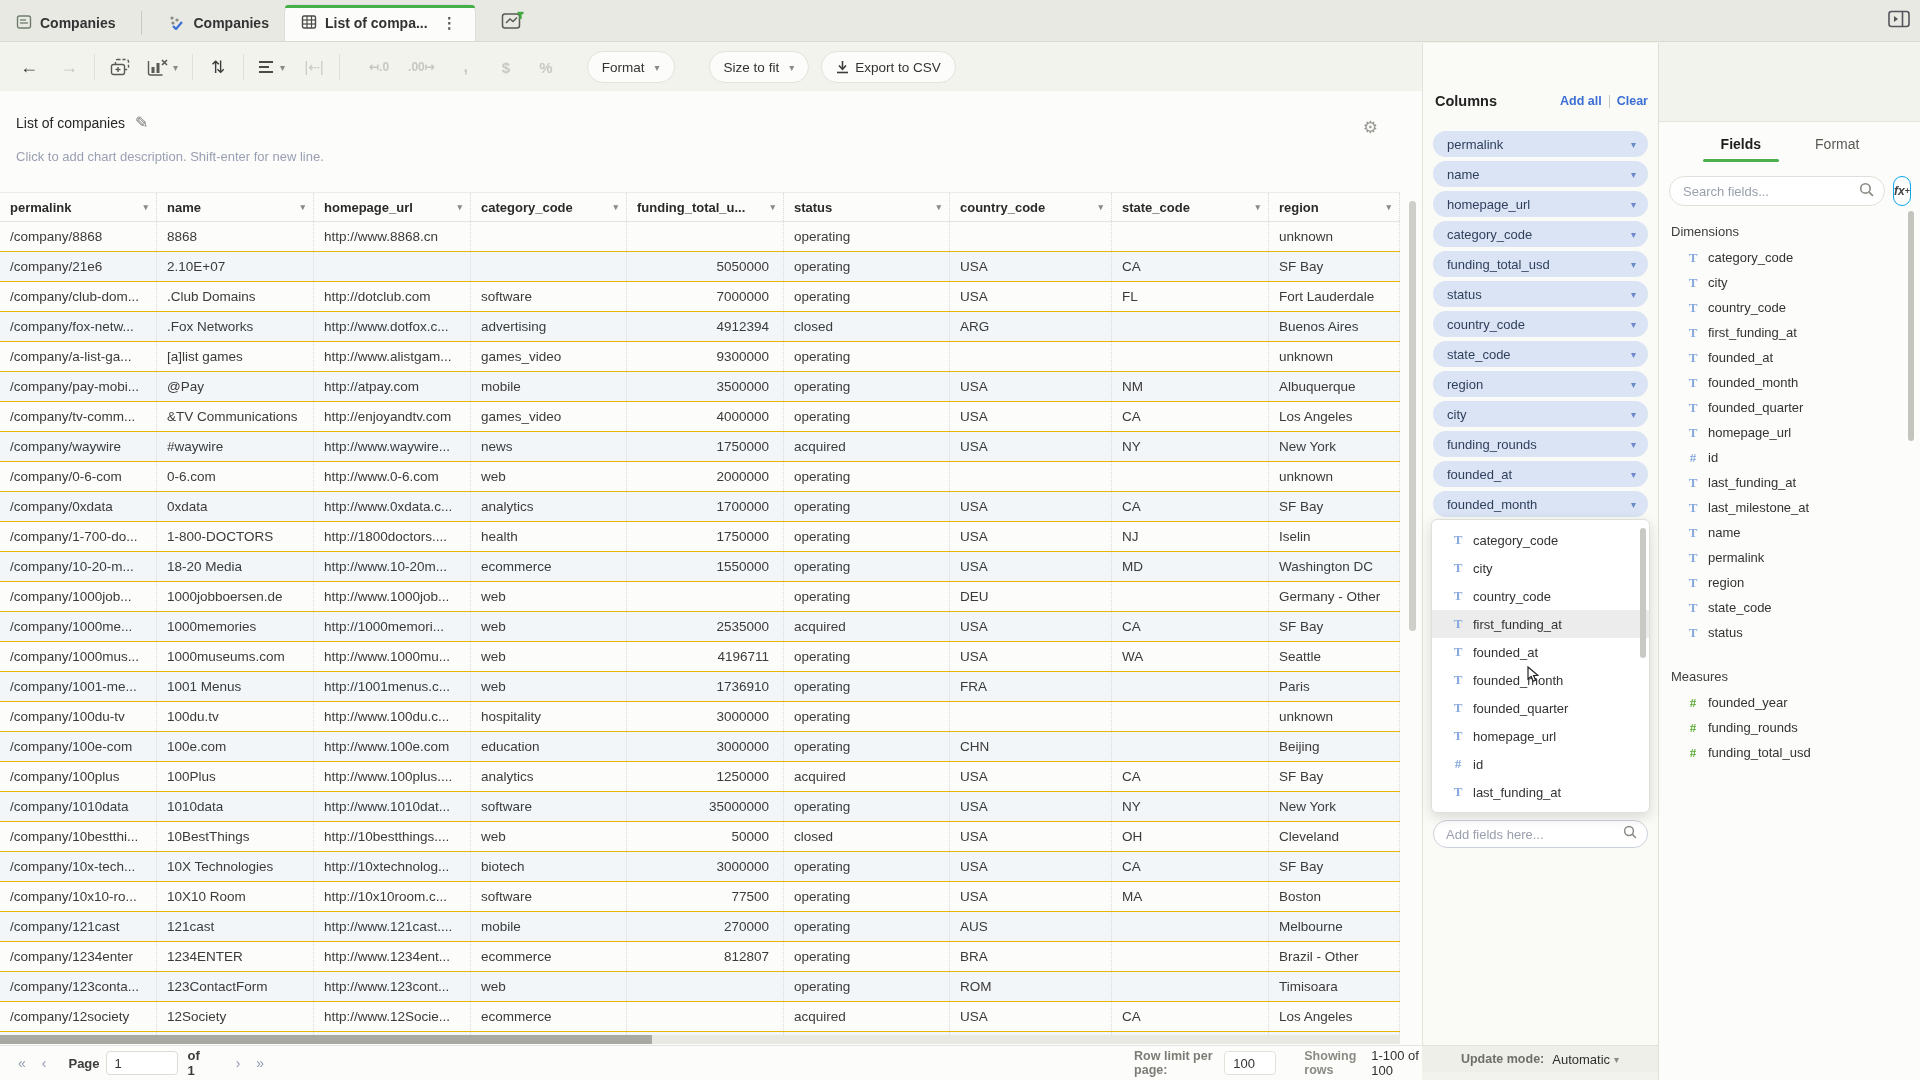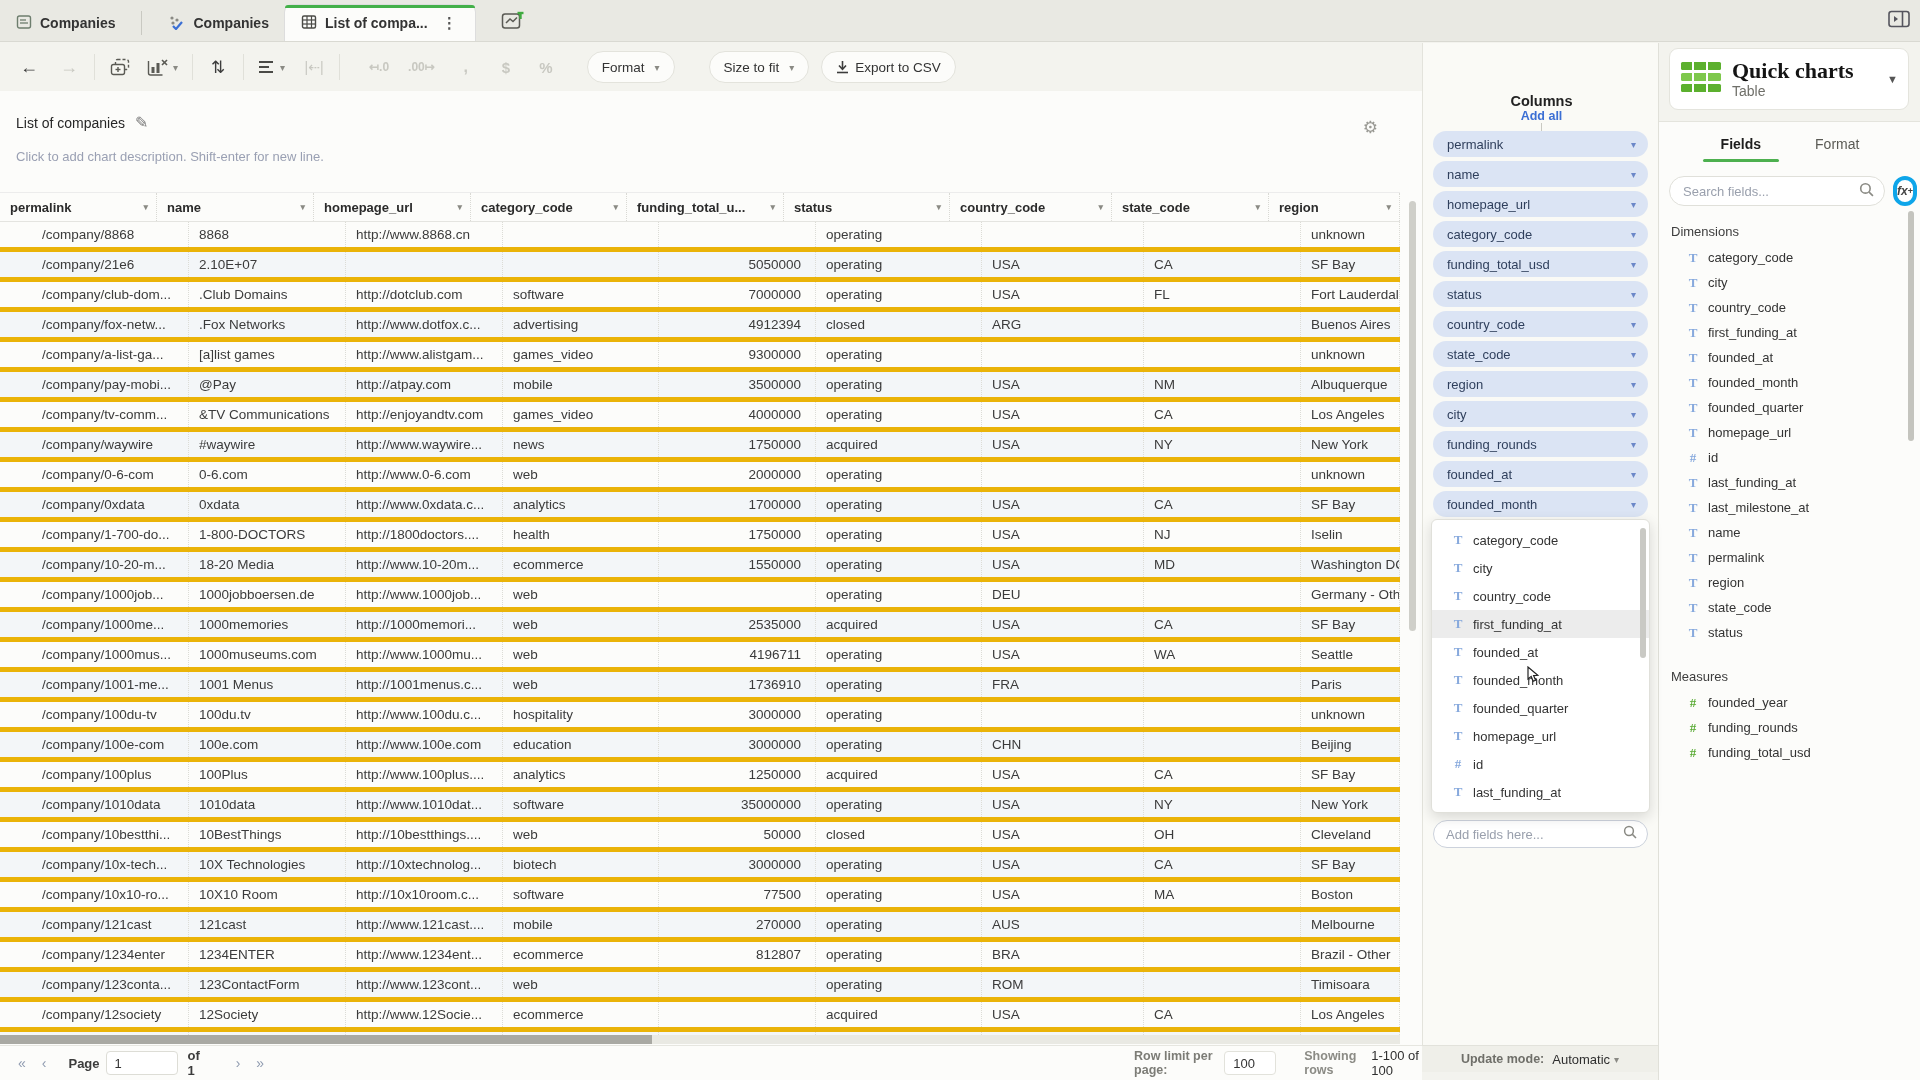--- a/index.html
+++ b/index.html
@@ -34,21 +34,21 @@
   .pencil { color:#777; font-size:16px; }
   .chart-desc { position:absolute; left:16px; top:58px; font-size:13px; color:#9aa0b3; }
   .gear { position:absolute; right:44px; top:26px; color:#9a9a94; font-size:17px; }
 
   
   .tablewrap { position:absolute; left:0; top:101px; width:1400px; height:843px; overflow:hidden; }
   .thead, .trow { display:grid; grid-template-columns:157px 157px 157px 156px 157px 166px 162px 157px 1fr; }
   .thead { height:30px; border-top:1px solid #ececec; border-bottom:1px solid #e4e4e0; }
   .hcell { display:flex; align-items:center; justify-content:space-between; padding:0 8px 0 10px; font-size:13px; font-weight:700; color:#2b2b2b; border-right:1px dotted #d9d9d4; overflow:hidden; white-space:nowrap; }
   .hcell .hcaret { font-size:9px; color:#8a8a84; }
-  .trow { height:30px; border-bottom:5px solid #eab308;padding-left:32px; }
+  .trow { height:30px; border-bottom:1px solid #eab308; }
   .trow:nth-child(even) { background:#f3f6f8; }
   .tcell { padding:0 10px; font-size:13.5px; color:#3b3b3b; display:flex; align-items:center; border-right:1px dotted #dcdcd6; overflow:hidden; white-space:nowrap; }
   .tcell.num { justify-content:flex-end; padding-right:14px; }
 
   
   .vscroll-track { position:absolute; right:6px; top:101px; width:8px; height:840px; }
   .vscroll-thumb { position:absolute; right:6px; top:110px; width:7px; height:430px; background:#cfcfc9; border-radius:4px; }
   .hscroll-track { position:absolute; left:0; top:944px; width:1400px; height:9px; background:#e9e9e3; }
   .hscroll-thumb { position:absolute; left:0; top:944px; width:652px; height:9px; background:#a9a9a3; }
 
@@ -61,21 +61,21 @@
   .rl-label { margin-left:862px; color:#7c7c76; font-weight:700; font-size:12.5px; }
   .rl-input { width:52px; height:24px; border:1px solid #e2e2db; border-radius:4px; background:#fff; padding:0 8px; margin-left:10px; font-size:13px; color:#333; font-family:inherit; }
   .showing-label { margin-left:28px; color:#8b8b85; font-weight:700; font-size:12.5px; }
   .showing-val { margin-left:8px; color:#2f2f2f; font-size:13px; }
   .update-footer { position:absolute; left:1422px; top:1045px; width:236px; height:27px; background:#efefe9; border-top:1px solid #e2e2db; display:flex; align-items:center; justify-content:center; gap:8px; font-size:13px; }
   .um-label { color:#6f6f69; font-weight:700; font-size:12.5px; }
   .um-value { color:#2f2f2f; }
 
   
   .colpanel { position:absolute; left:1422px; top:43px; width:236px; height:1002px; background:#fafaf6; border-left:1px solid #e3e3dc; }
-  .colhead { position:absolute; left:12px; right:10px; top:50px; display:flex; align-items:center;flex-direction:column; }
+  .colhead { position:absolute; left:12px; right:10px; top:50px; display:flex; align-items:center; }
   .colhead .t { font-size:14.5px; font-weight:700; color:#222; flex:1; }
   .bluelink { color:#3b6fd4; font-size:12.5px; font-weight:700; }
   .linksep { width:1px; height:13px; background:#c9c9c2; margin:0 7px; }
   .chips { position:absolute; left:10px; right:10px; top:88px; display:flex; flex-direction:column; gap:4px; }
   .chip { height:26px; border-radius:13px; background:#dbe4f4; display:flex; align-items:center; padding:0 12px 0 14px; font-size:13px; color:#2f3f5c; }
   .chip .lbl { flex:1; overflow:hidden; white-space:nowrap; }
   .chip .ccaret { color:#6b87c8; font-size:10px; }
 
   .fielddrop { position:absolute; left:8px; right:8px; top:476px; height:294px; background:#fff; border:1px solid #e0e0da; border-radius:6px; box-shadow:0 4px 14px rgba(0,0,0,.14); z-index:5; padding:6px 0; overflow:hidden; }
   .ditem { height:28px; display:flex; align-items:center; gap:9px; padding:0 14px 0 20px; font-size:13px; color:#333; }
@@ -95,21 +95,21 @@
   .qsub { font-size:14px; color:#6f6f69; margin-top:1px; }
   .qcaret { margin-left:auto; color:#555; font-size:11px; }
   .qbody { position:absolute; left:0; top:78px; width:262px; height:959px; background:#fcfcfa; border-top:1px solid #e4e4dd; }
   .qtabs { display:flex; justify-content:center; gap:54px; padding-top:14px; border-bottom:1px solid #ececе6; border-bottom:1px solid #ececе6; }
   .qtab { font-size:14px; color:#5a5a54; padding-bottom:10px; position:relative; }
   .qtab.active { color:#1d1d1d; font-weight:700; }
   .qtab.active::after { content:""; position:absolute; left:-18px; right:-18px; bottom:0; height:3px; background:#4db04f; border-radius:2px; }
   .searchrow { display:flex; align-items:center; gap:8px; margin:14px 10px 0 10px; }
   .searchpill { flex:1; height:30px; border:1px solid #e0e0da; border-radius:15px; background:#fff; display:flex; align-items:center; padding:0 10px 0 13px; }
   .searchpill input { border:none; outline:none; flex:1; font-size:13px; font-family:inherit; background:transparent; color:#333; }
-  .fxbtn { width:36px; height:30px; border:4px solid #0ea5e9; border-radius:15px; background:#fff; display:flex; align-items:center; justify-content:center; font-size:12px; color:#444; font-style:italic; font-weight:700; }
+  .fxbtn { width:36px; height:30px; border:1px solid #0ea5e9; border-radius:15px; background:#fff; display:flex; align-items:center; justify-content:center; font-size:12px; color:#444; font-style:italic; font-weight:700; }
   .fxbtn sup { font-size:9px; font-style:normal; }
   .sect-label { font-size:13px; color:#3d3d3d; margin:18px 0 6px 12px; }
   .qlist { display:flex; flex-direction:column; }
   .qitem { height:25px; display:flex; align-items:center; gap:9px; padding-left:28px; font-size:13px; color:#333; }
   .qlist.measures .ticon { color:#5aab35; }
   .q-scroll-track { position:absolute; right:6px; top:168px; width:6px; height:398px; background:#ededе7; background:#ededе7; border-radius:3px; }
   .q-scroll-thumb { position:absolute; right:6px; top:168px; width:6px; height:230px; background:#c4c4be; border-radius:3px; }
 
   .mag { color:#8a8a84; }
 </style>
@@ -770,36 +770,20 @@
     <span class="mag">
       <svg width="14" height="14" viewBox="0 0 14 14">
           <circle cx="6" cy="6" r="4.4" fill="none" stroke="#8a8a84" stroke-width="1.5"></circle>
           <line x1="9.4" y1="9.4" x2="13" y2="13" stroke="#8a8a84" stroke-width="1.5"></line>
         </svg>
     </span>
   </div>
 </div>
 
 <div class="qpanel">
-  <div class="qcard">
-    <span class="icon-svg">
-      <svg width="42" height="40" viewBox="0 0 42 40">
-          <rect x="1" y="5" width="40" height="8" rx="1.5" fill="#5cb02e"></rect>
-          <rect x="1" y="16" width="40" height="8" rx="1.5" fill="#7ec84c"></rect>
-          <rect x="1" y="27" width="40" height="8" rx="1.5" fill="#5cb02e"></rect>
-          <line x1="13" y1="5" x2="13" y2="35" stroke="#fff" stroke-width="2"></line>
-          <line x1="27" y1="5" x2="27" y2="35" stroke="#fff" stroke-width="2"></line>
-        </svg>
-    </span>
-    <span>
-      <div class="qtitle">Quick charts</div>
-      <div class="qsub">Table</div>
-    </span>
-    <span class="qcaret">▼</span>
-  </div>
 
   <div class="qbody">
     <div class="qtabs">
       <span class="qtab active">Fields</span>
       <span class="qtab">Format</span>
     </div>
 
     <div class="searchrow">
       <div class="searchpill">
         <input placeholder="Search fields..." style="">

